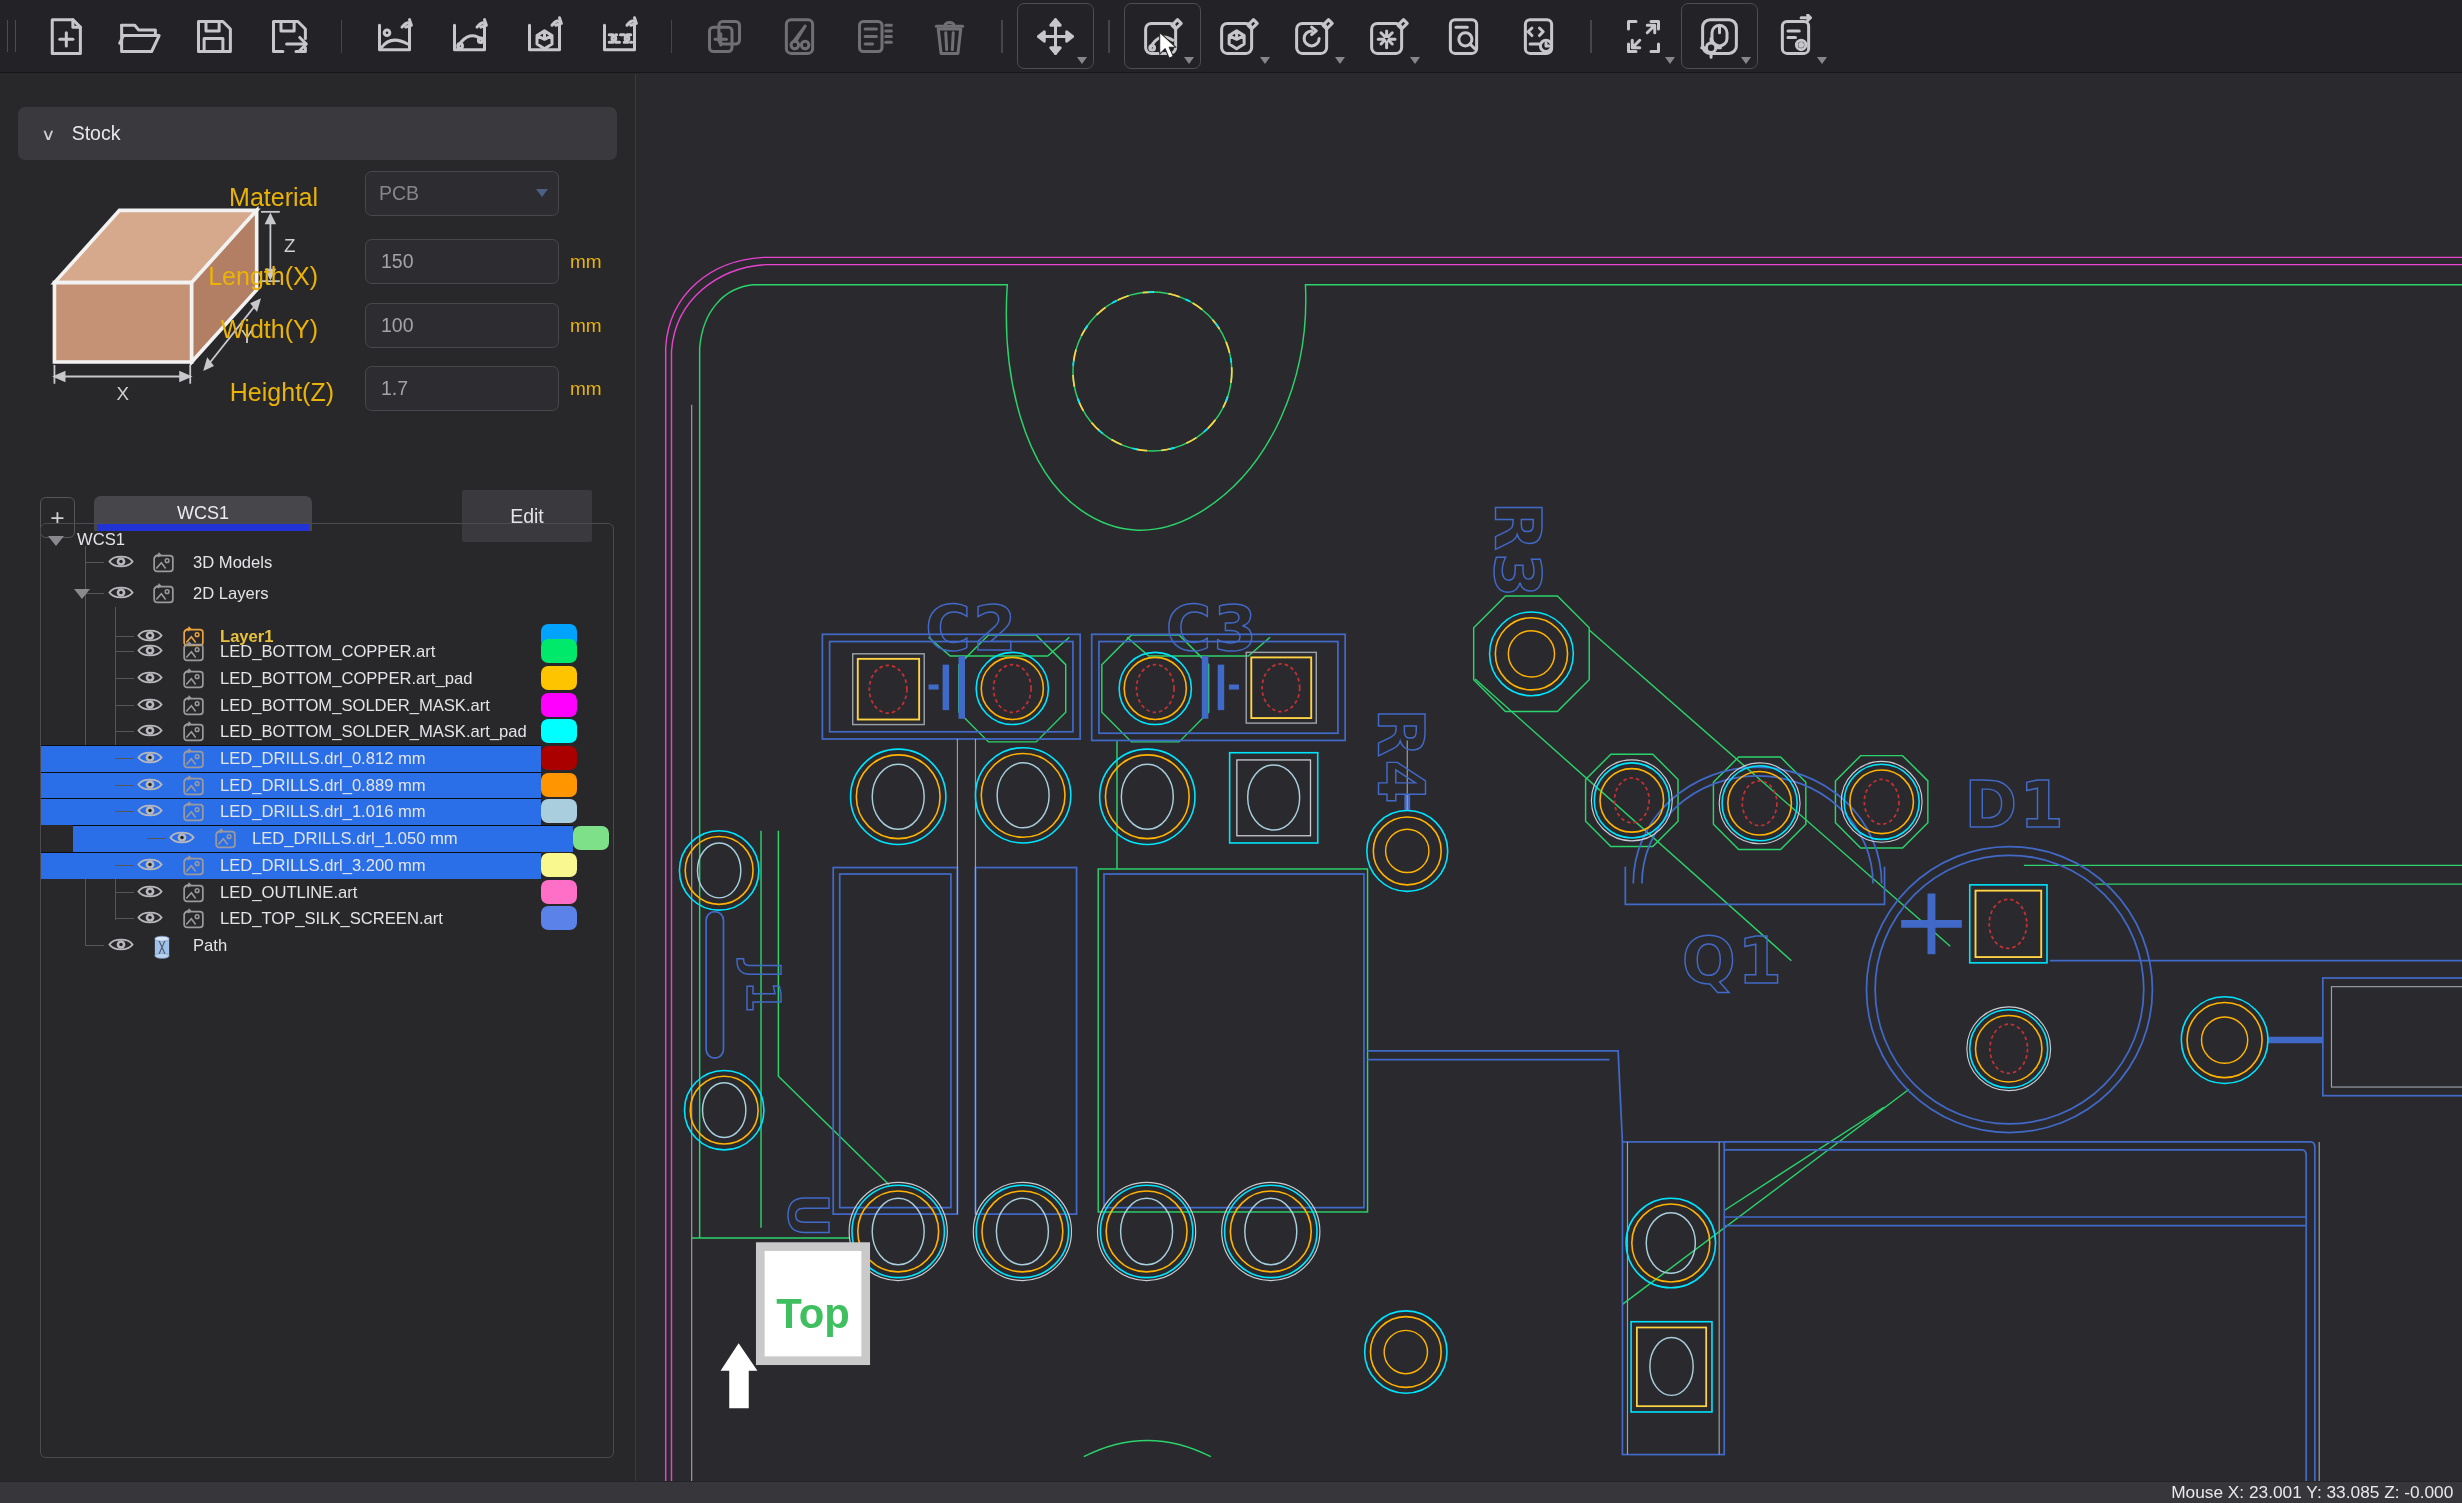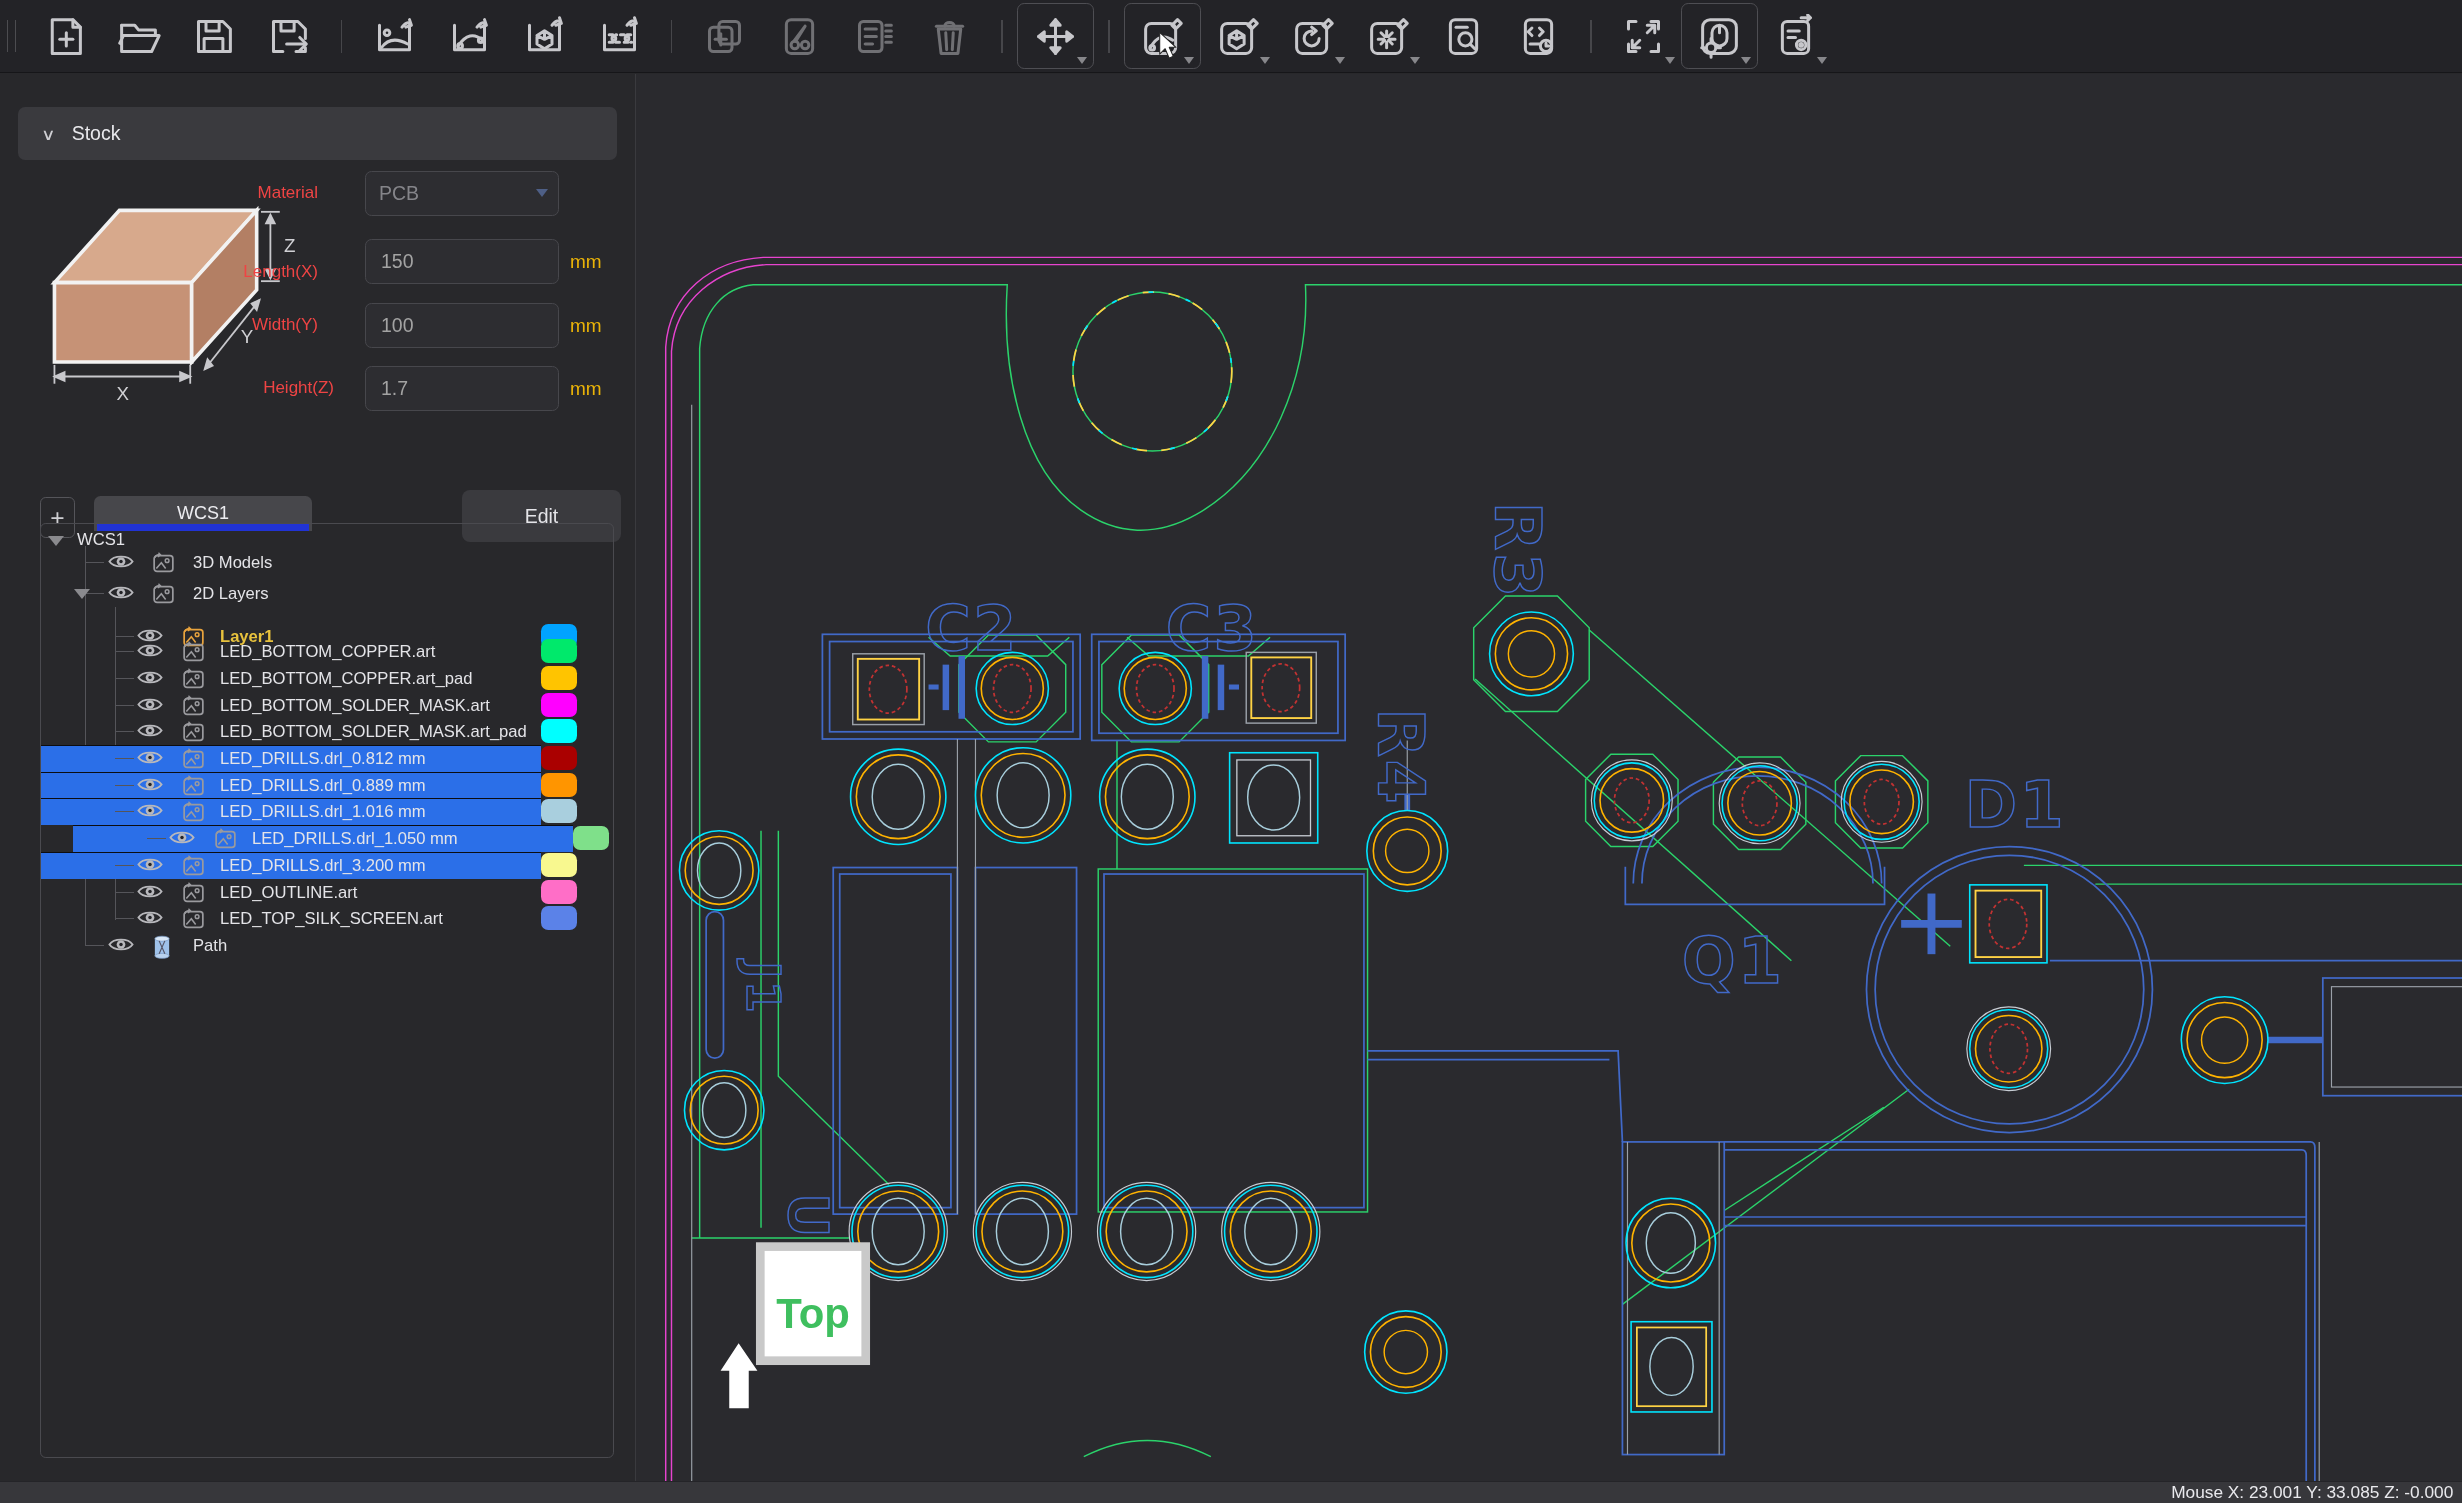--- a/index.html
+++ b/index.html
@@ -16,29 +16,29 @@
   .tb-btn.boxed{border:1.4px solid #4e4e53;border-radius:7.2px;}
   .tb-btn .caret{position:absolute;right:5.8px;bottom:4.3px;width:0;height:0;border-left:5.8px solid transparent;
     border-right:5.8px solid transparent;border-top:7.2px solid #87878b;}
   
   .left-panel{position:absolute;left:0;top:74px;width:635px;bottom:21.7px;background:#28282b;}
   .stock-header{position:absolute;left:18px;top:33px;width:599px;height:53px;background:#3a3a3e;border-radius:7.2px;
     display:flex;align-items:center;color:#e8e8ec;font-size:19.5px;}
   .stock-header .chev{margin:0 16px 0 23px;font-size:20px;color:#cfcfd3;transform:scaleY(.8);}
   .stock-fig{position:absolute;left:40px;top:116px;}
   .fieldrow{position:absolute;left:0;height:46px;display:flex;align-items:center;}
-  .flabel{position:absolute;width:318px;text-align:right;color:#ef4444;font-size:17px;}
+  .flabel{position:absolute;width:318px;text-align:right;color:#eab308;font-size:25px;}
   .fbox{position:absolute;left:365px;width:194px;height:45px;background:#2d2d31;border:1.4px solid #47474c;
     border-radius:6.5px;color:#85858a;font-size:19.5px;display:flex;align-items:center;padding-left:13px;box-sizing:border-box;}
   .fbox input{background:transparent;border:none;outline:none;color:#a3a3a3;font-size:19.5px;width:144px;
     font-family:"Liberation Sans",sans-serif;}
   .funit{position:absolute;left:570px;color:#eab308;font-size:19px;text-align:center;}
   .fbox .dd{position:absolute;right:10px;top:17.3px;width:0;height:0;border-left:6.5px solid transparent;
     border-right:6.5px solid transparent;border-top:8px solid #4e5f86;}
-  .edit-btn{position:absolute;left:462px;top:416px;width:159px;height:52px;background:#3a3a3e;border-radius:8px;
+  .edit-btn{position:absolute;left:462px;top:416px;width:130px;height:52px;background:#3a3a3e;border-radius:2px;
     color:#e4e4e8;font-size:19.5px;display:flex;align-items:center;justify-content:center;cursor:pointer;}
   
   .addtab{position:absolute;left:40px;top:423px;width:33px;height:39px;border:1.4px solid #55555a;border-radius:5.8px;
     color:#cfcfd3;font-size:24.6px;display:flex;align-items:center;justify-content:center;cursor:pointer;}
   .tab{position:absolute;left:94px;top:422px;width:218px;height:35px;background:#47474b;border-radius:6.5px 6.5px 0 0;
     color:#ececf0;font-size:18px;display:flex;align-items:center;justify-content:center;cursor:pointer;}
   .tab .underline{position:absolute;left:2.9px;right:2.9px;bottom:0;height:7.2px;background:#2133d4;}
   
   .treebox{position:absolute;left:40px;top:449px;width:572px;height:933px;border:1.4px solid #4a4a4f;border-radius:5.8px;}
   .guide{position:absolute;width:1.4px;background:#55555a;}

